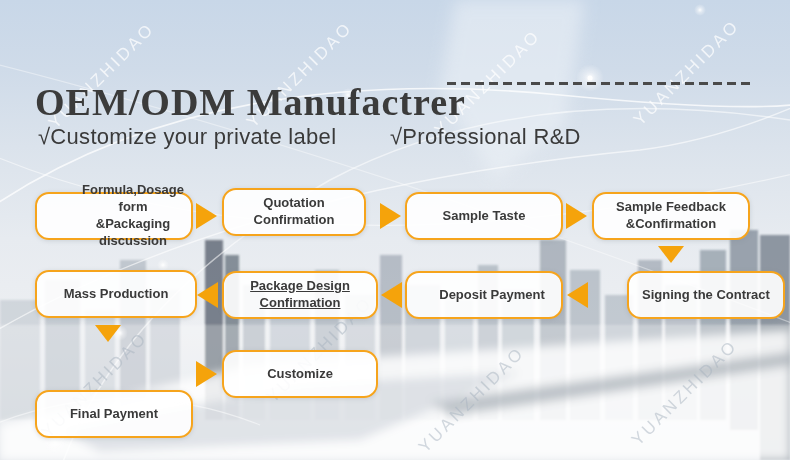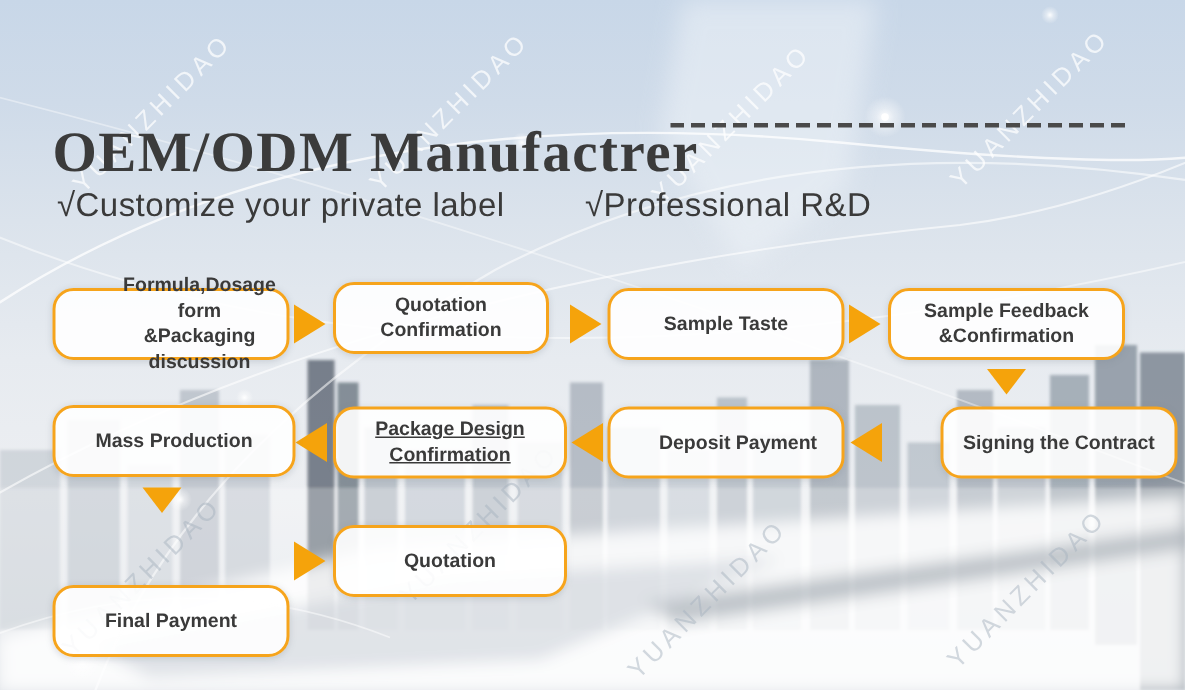--- a/index.html
+++ b/index.html
@@ -168,15 +168,15 @@
   <div class="ar ar-left" style="left:381px;top:282px;"></div>
   <div class="box" style="left:222px;top:271px;width:156px;text-decoration:underline;">Package Design
 Confirmation</div>
   <div class="ar ar-left" style="left:197px;top:282px;"></div>
   <div class="box" style="left:35px;top:270px;width:162px;">Mass Production</div>
 
   <div class="ar ar-down" style="left:95px;top:325px;"></div>
 
   <div class="box" style="left:35px;top:350px;width:158px;margin-top:40px;">Final Payment</div>
   <div class="ar ar-right" style="left:196px;top:361px;"></div>
-  <div class="box" style="left:222px;top:350px;width:156px;">Quotation</div>
+  <div class="box" style="left:222px;top:350px;width:156px;">Customize</div>
 
 </div>
 
 </body></html>

